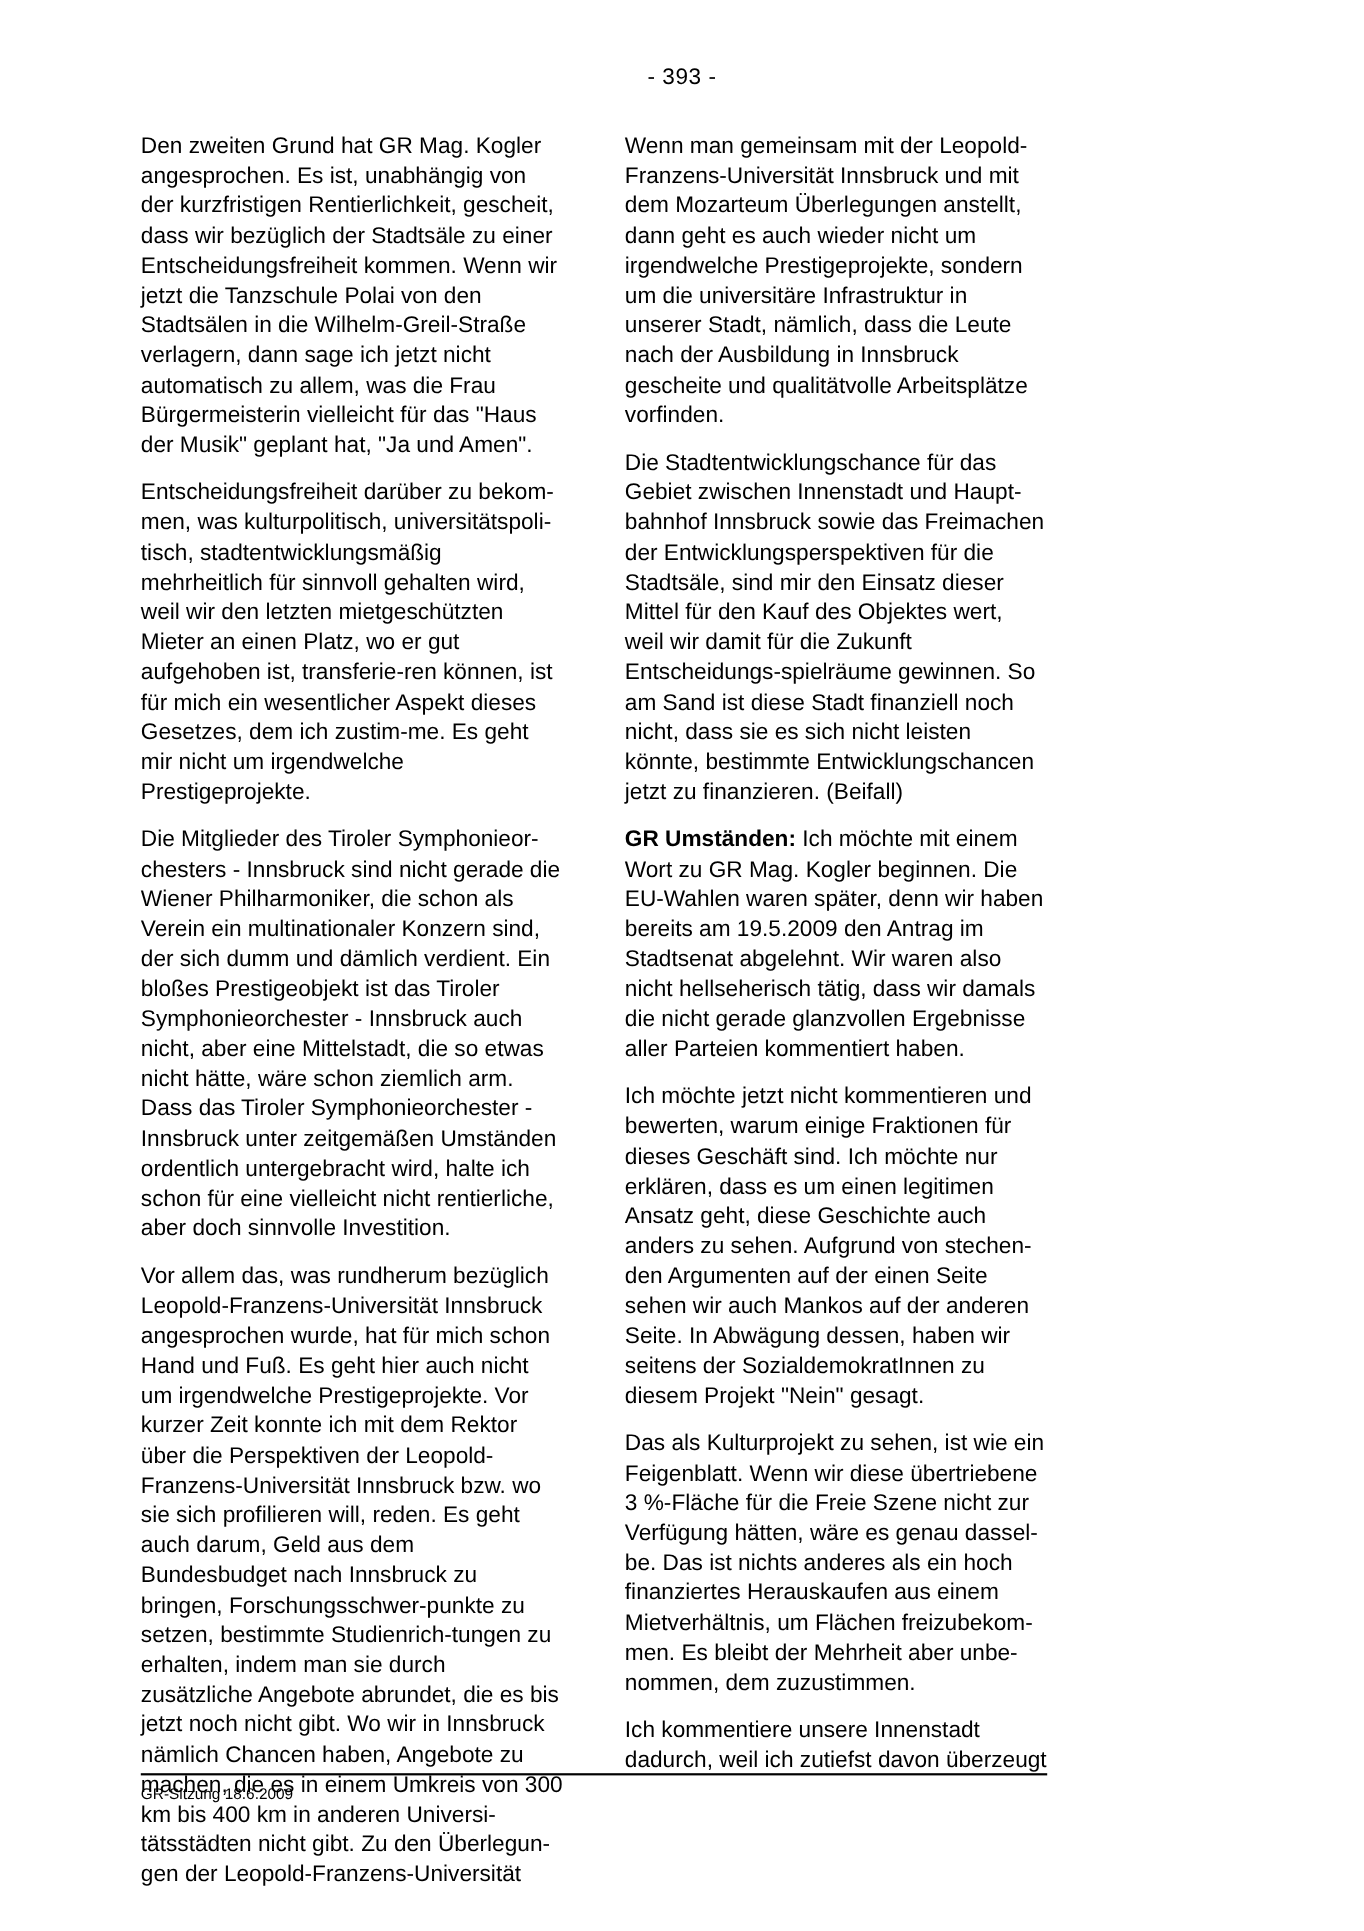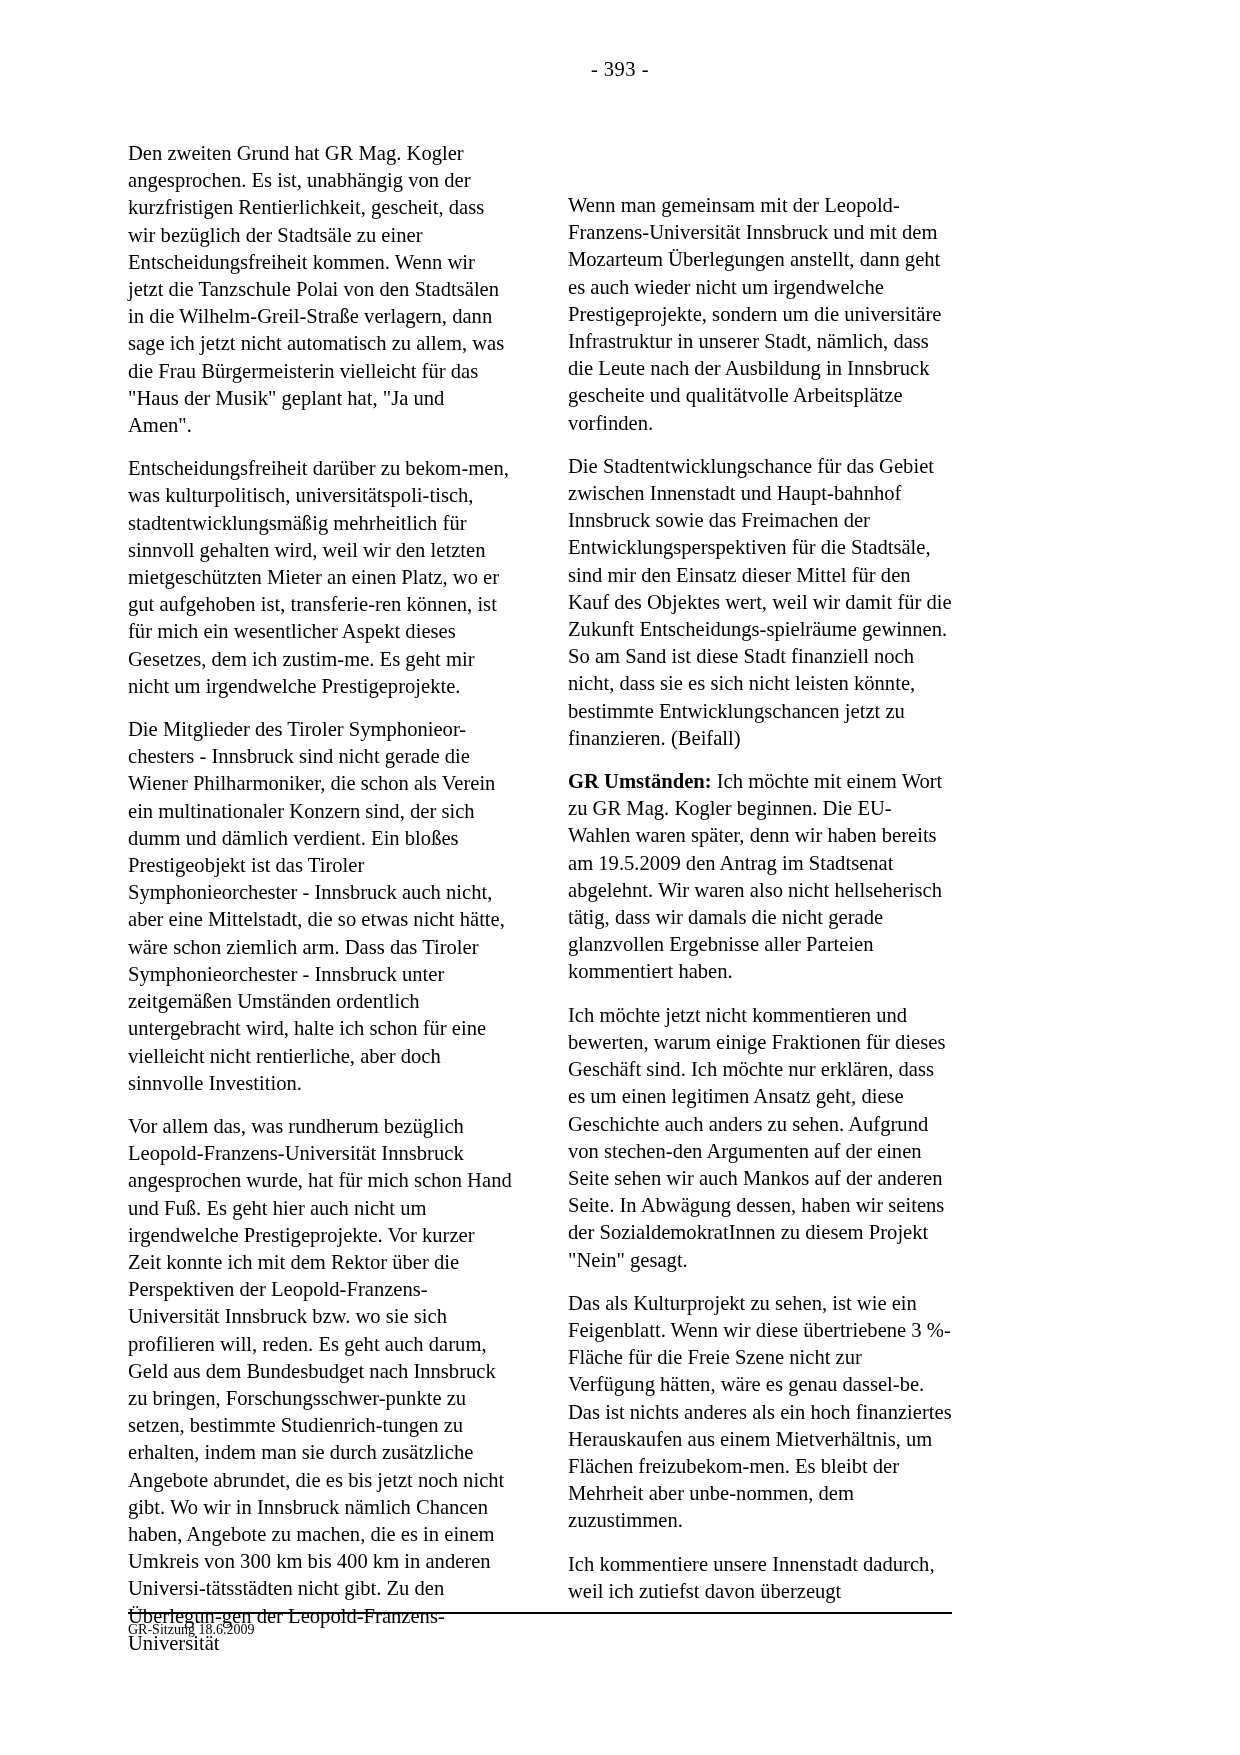--- a/index.html
+++ b/index.html
@@ -6,41 +6,40 @@
     margin: 0;
     padding: 0;
     background: #ffffff;
   }
   .page {
     position: relative;
     width: 1240px;
     height: 1755px;
     margin: 0 auto;
     background: #ffffff;
-    font-family: Liberation Serif, serif;
+    font-family: Liberation Sans, sans-serif;
     color: #000000;
     box-sizing: border-box;
   }
   .page-number {
     position: absolute;
     top: 58px;
     left: 0;
     width: 100%;
     text-align: center;
     font-size: 20.5px;
     letter-spacing: 0.5px;
   }
   .columns {
     position: absolute;
-    top: 140px;
+    top: 119px;
     left: 128px;
     width: 824px;
     display: flex;
     justify-content: space-between;
-    align-items: center;
   }
   .col {
     width: 384px;
   }
   .col p {
     margin: 0 0 16px 0;
     font-size: 20.6px;
     line-height: 27.2px;
     text-align: left;
     hyphens: manual;

